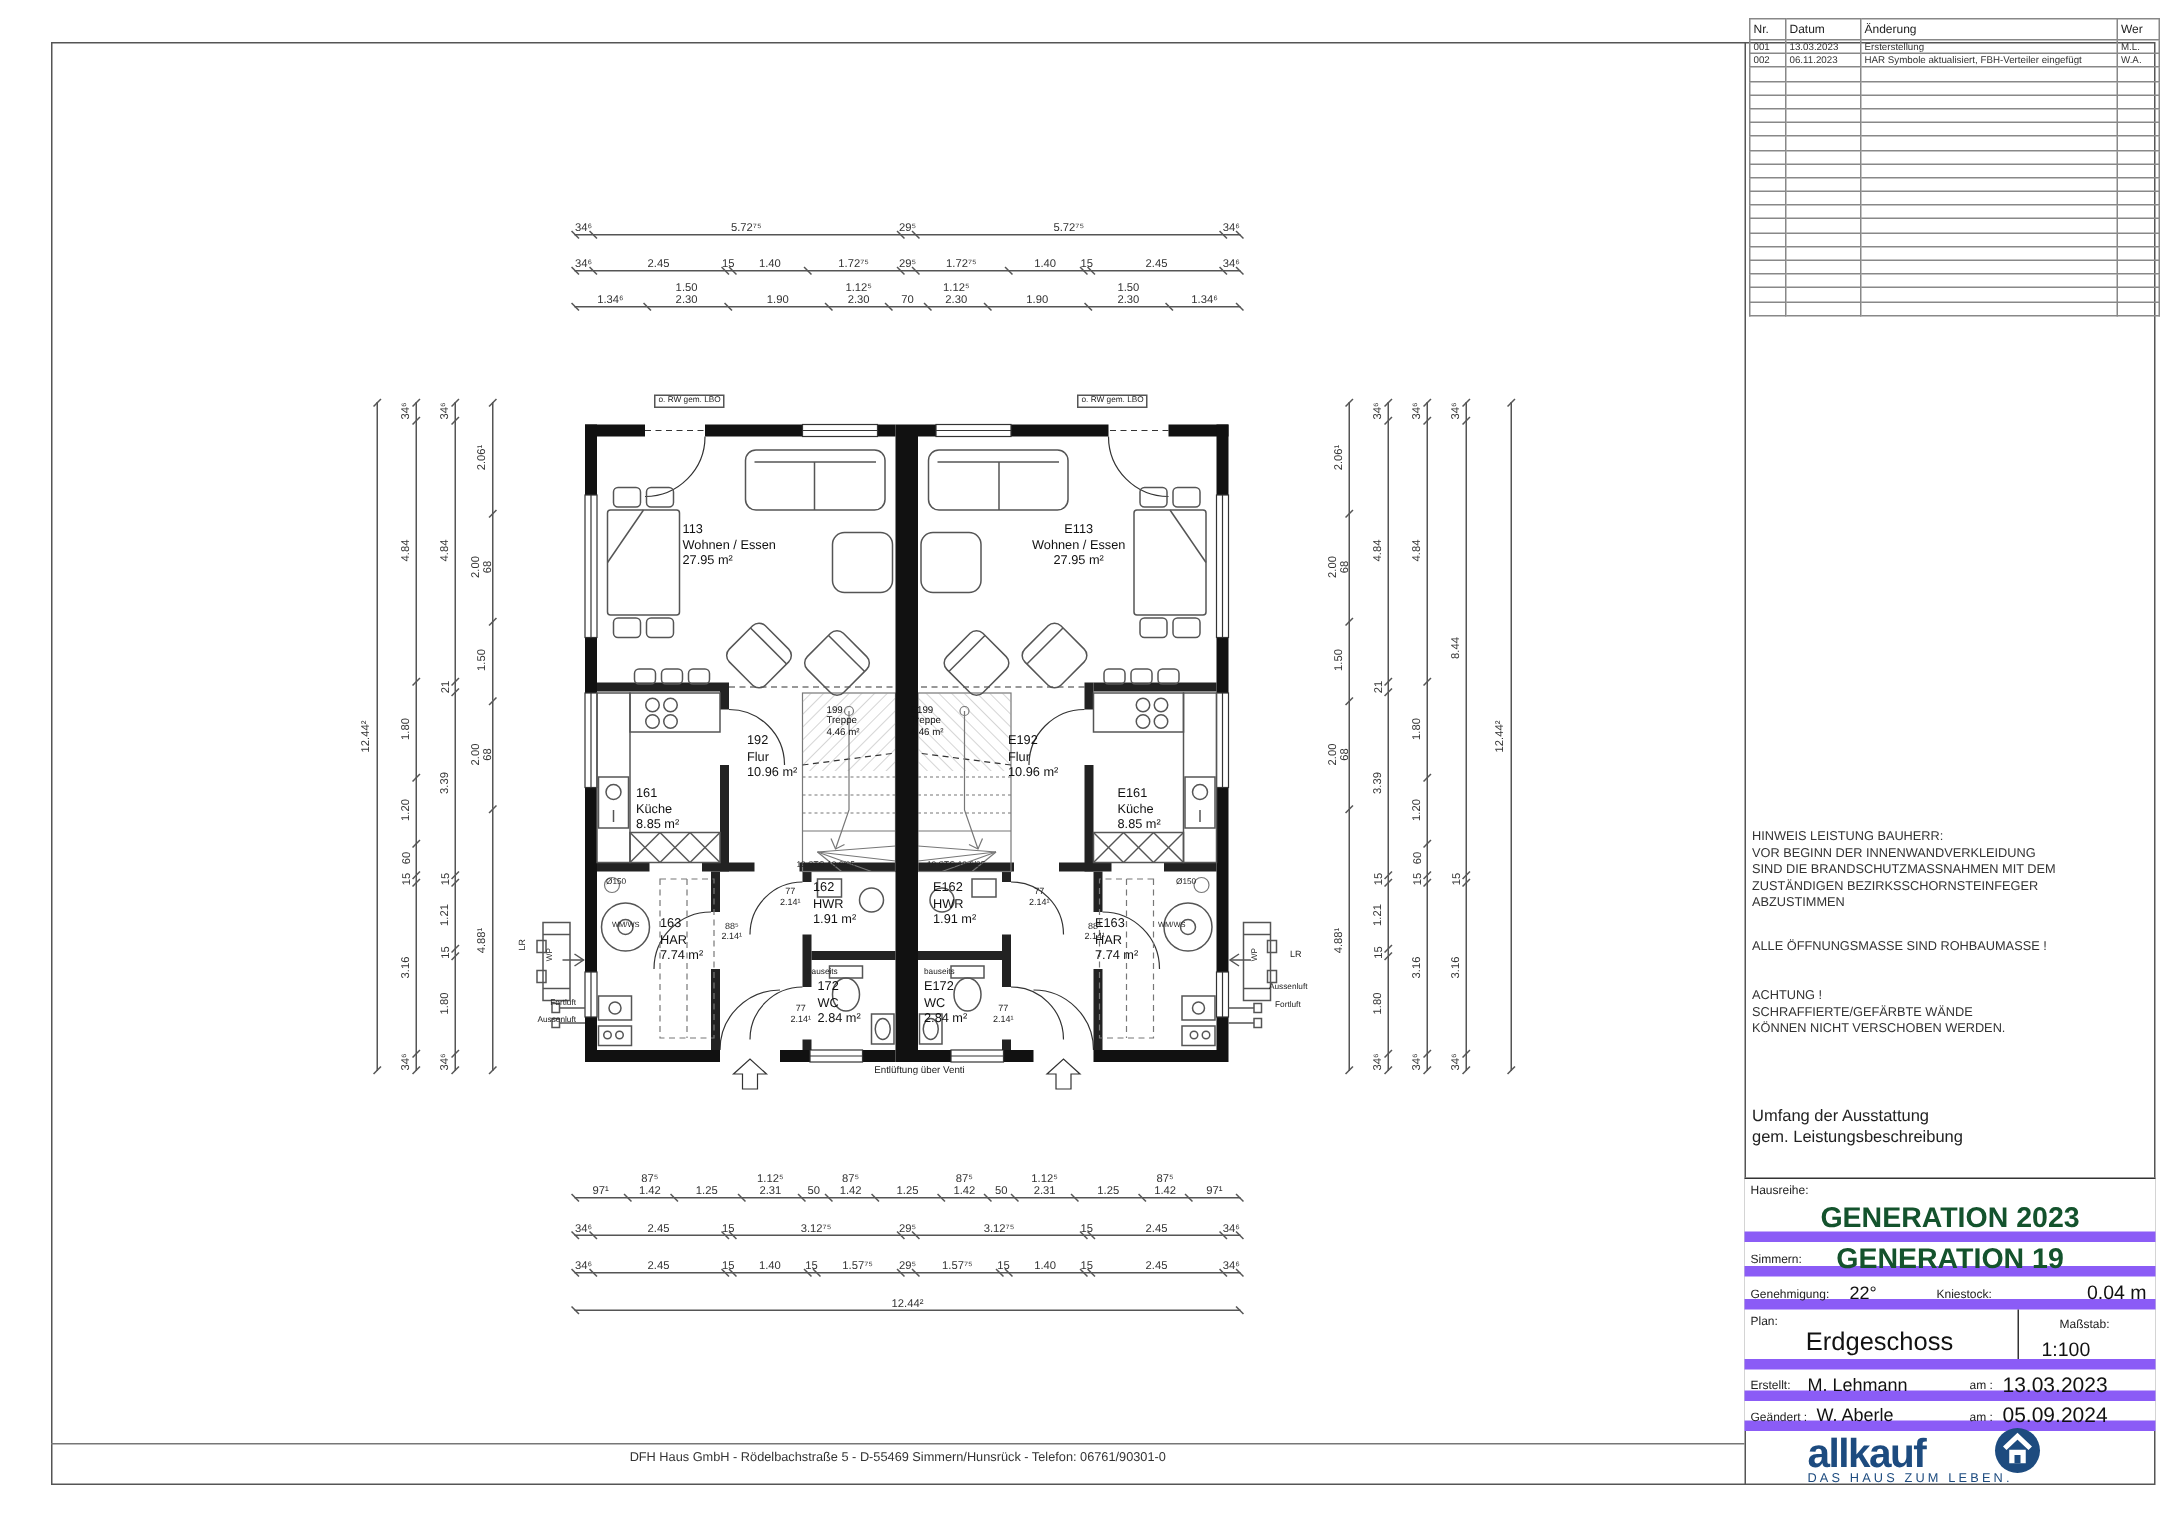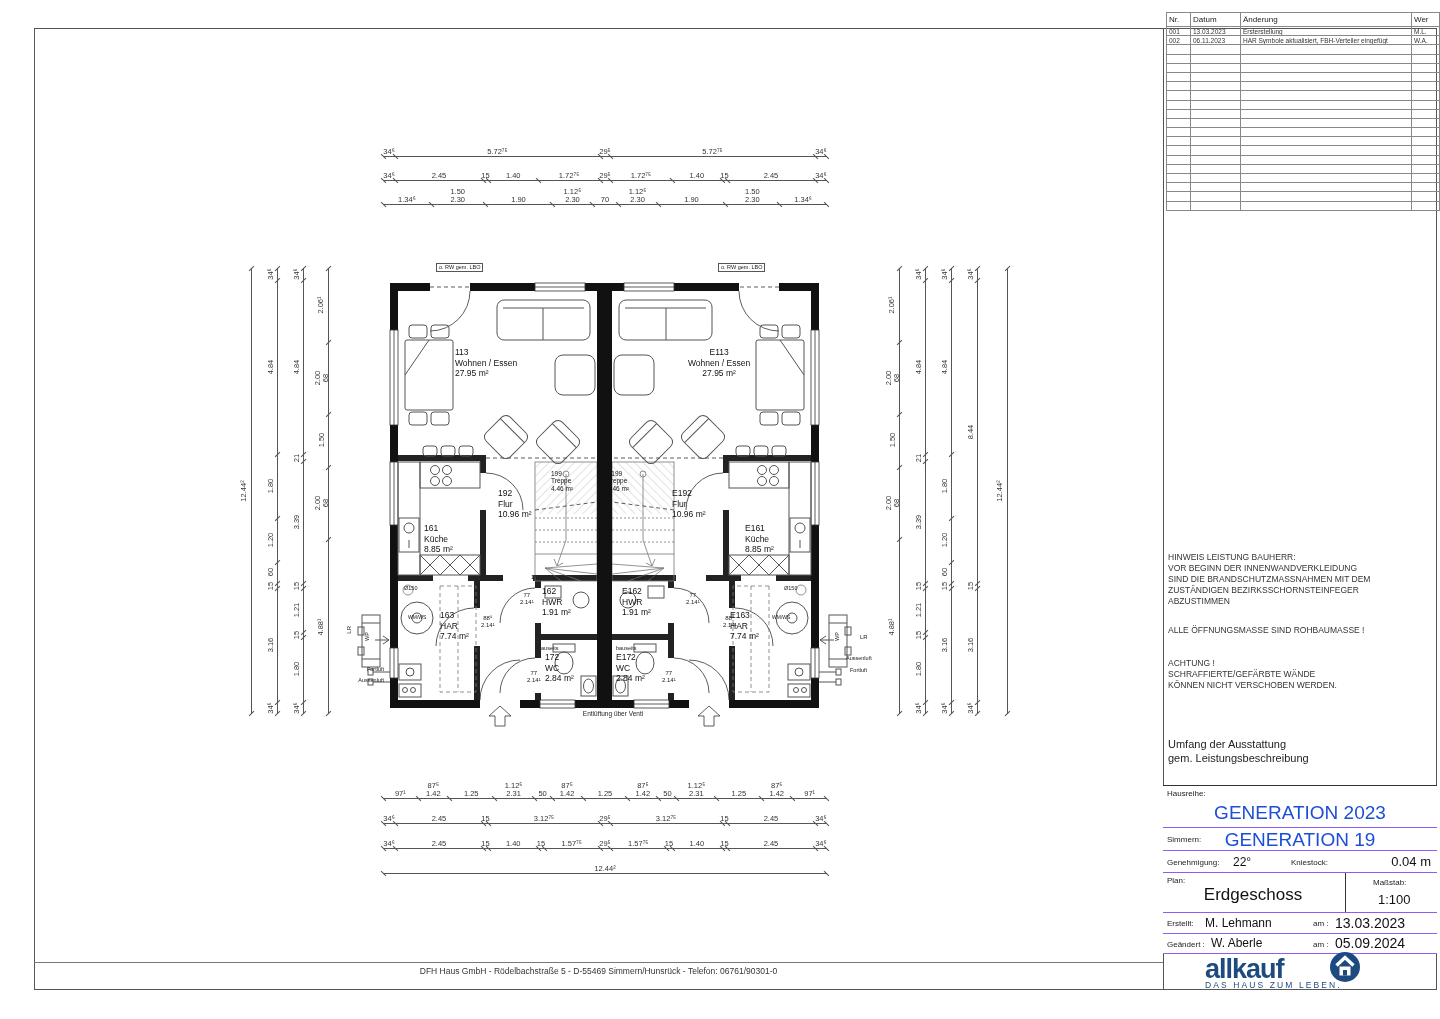--- a/index.html
+++ b/index.html
@@ -10,23 +10,23 @@
   .panel-divider{position:absolute;left:1163px;top:28px;width:1px;height:962px;background:#555;}
   
   table.rev{border-collapse:collapse;width:274px;table-layout:fixed;}
   table.rev th,table.rev td{border:1px solid #888;font-size:6.5px;font-weight:normal;text-align:left;padding:0 2px;height:8.2px;overflow:hidden;white-space:nowrap;color:#333;}
   table.rev th{font-size:8px;height:13px;color:#222;}
   
   .notes{font-size:8.5px;line-height:11px;white-space:pre-line;color:#333;}
   .umfang{font-size:11px;line-height:14px;white-space:pre-line;color:#222;}
   
   .tb{position:absolute;left:1163px;top:785px;width:274px;border-top:1px solid #333;box-sizing:border-box;background:#fff;}
-  .tb .row{position:relative;border-bottom:1px solid #8b5cf6;box-sizing:border-box;}
+  .tb .row{position:relative;border-bottom:7px solid #8b5cf6;box-sizing:border-box;}
   .tb .lbl{font-size:8px;color:#222;}
-  .tb .big{font-weight:normal;font-size:19px;color:#1d4ed8;}
+  .tb .big{font-weight:bold;font-size:19px;color:#14532d;}
   .tb .med{font-size:12px;color:#111;}
   
   .dimh{position:absolute;display:flex;height:20px;}
   .dimh .seg{position:relative;flex-basis:0;min-width:0;}
   .dimh .seg::after{content:'';position:absolute;left:0;right:0;bottom:4px;height:1px;background:#555;}
   .dimh .seg::before{content:'';position:absolute;left:0;bottom:1px;width:1px;height:7px;background:#555;transform:rotate(-45deg);z-index:2;}
   .dimh::after{content:'';position:absolute;right:0;bottom:1px;width:1px;height:7px;background:#555;transform:rotate(-45deg);}
   .dimh i{font-style:normal;font-size:7.5px;line-height:1.05;position:absolute;bottom:5px;left:50%;transform:translateX(-50%);white-space:pre;text-align:center;color:#333;}
   .dimv{position:absolute;display:flex;flex-direction:column;width:20px;}
   .dimv .seg{position:relative;flex-basis:0;min-height:0;}
@@ -228,21 +228,21 @@
     <span class="lbl abs" style="left:4px;top:7px;">Genehmigung:</span>
     <span class="med abs" style="left:70px;top:4px;">22°</span>
     <span class="lbl abs" style="left:128px;top:7px;">Kniestock:</span>
     <span class="med abs" style="right:6px;top:3px;font-size:13px;">0.04 m</span>
   </div>
   <div class="row" style="height:40px;">
     <span class="lbl abs" style="left:4px;top:3px;">Plan:</span>
     <div class="abs" style="left:0;top:12px;width:180px;text-align:center;font-size:17px;color:#111;">Erdgeschoss</div>
     <div class="abs" style="left:182px;top:0;bottom:0;width:1px;background:#333;"></div>
     <span class="lbl abs" style="left:210px;top:5px;">Maßstab:</span>
-    <span class="abs" style="left:215px;top:19px;font-size:13px;color:#111;">1:100</span>
+    <span class="abs" style="left:198px;top:19px;font-size:13px;color:#111;">1:100</span>
   </div>
   <div class="row" style="height:21px;">
     <span class="lbl abs" style="left:4px;top:6px;">Erstellt:</span>
     <span class="med abs" style="left:42px;top:3px;">M. Lehmann</span>
     <span class="lbl abs" style="left:150px;top:6px;">am :</span>
     <span class="abs" style="left:172px;top:2px;font-size:14px;color:#111;">13.03.2023</span>
   </div>
   <div class="row" style="height:20px;">
     <span class="lbl abs" style="left:4px;top:6px;">Geändert :</span>
     <span class="med abs" style="left:48px;top:2px;">W. Aberle</span>

